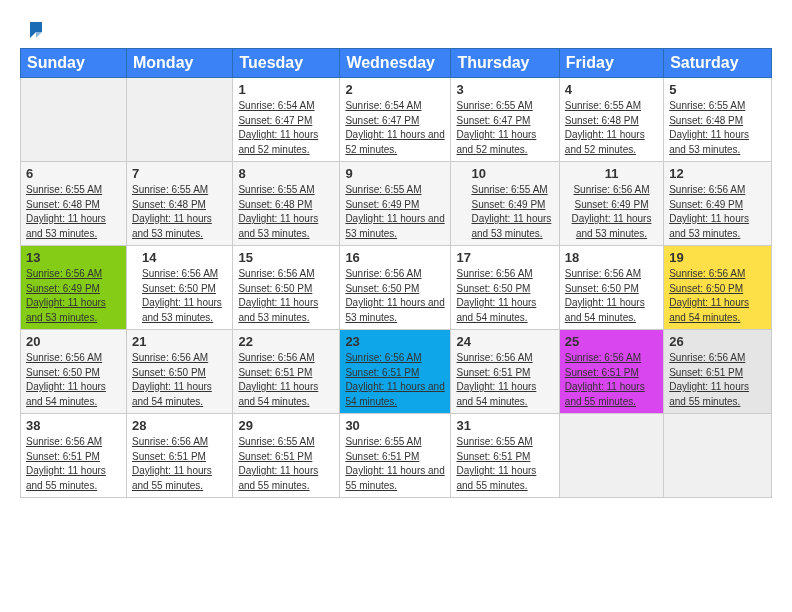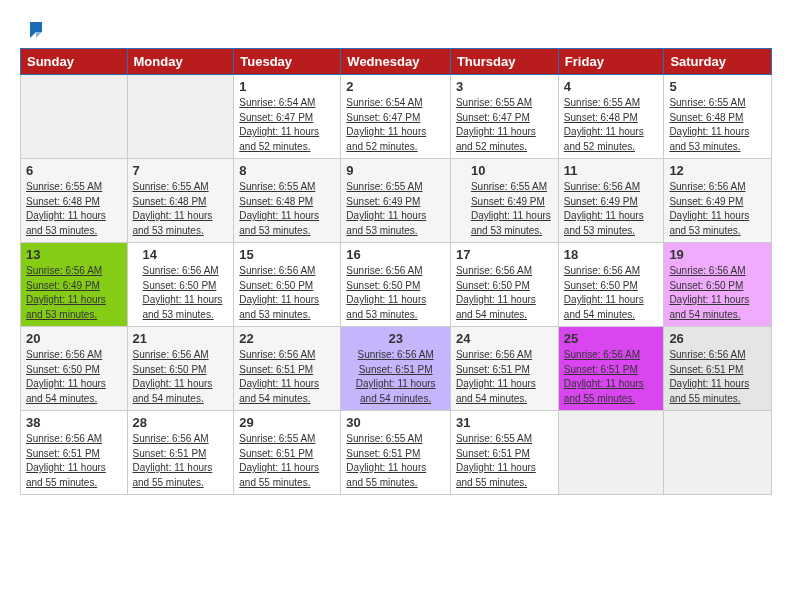--- a/index.html
+++ b/index.html
@@ -54,25 +54,25 @@
     .location {
       font-size: 16px;
       color: #333;
     }
     .calendar-table {
       width: 100%;
       border-collapse: collapse;
       border: 1px solid #ccc;
     }
     .calendar-table th {
-      background-color: #b91c1c;
+      background-color: #3b82f6;
       color: #fff;
       text-align: left;
       padding: 5px 6px;
-      font-size: 13px;
+      font-size: 16px;
       border: 1px solid #2a6db5;
     }
     .calendar-table td {
       vertical-align: top;
       border: 1px solid #ccc;
       padding: 4px 5px;
       width: 113px;
       min-height: 72px;
       font-size: 10.5px;
       color: #333;
@@ -195,21 +195,21 @@
             <div class="day-info" style="white-space: pre-line;">Sunrise: 6:55 AM
 Sunset: 6:49 PM
 Daylight: 11 hours and 53 minutes.</div>
           </td>
           <td style="background: rgb(245, 245, 245); padding-left: 20px;">
             <span class="day-number">10</span>
             <div class="day-info" style="white-space: pre-line;">Sunrise: 6:55 AM
 Sunset: 6:49 PM
 Daylight: 11 hours and 53 minutes.</div>
           </td>
-          <td style="background: rgb(245, 245, 245);">
+          <td style="background: rgb(245, 245, 245); text-align: center;">
             <span class="day-number">11</span>
             <div class="day-info" style="white-space: pre-line;">Sunrise: 6:56 AM
 Sunset: 6:49 PM
 Daylight: 11 hours and 53 minutes.</div>
           </td>
           <td style="background: rgb(245, 245, 245);">
             <span class="day-number">12</span>
             <div class="day-info" style="white-space: pre-line;">Sunrise: 6:56 AM
 Sunset: 6:49 PM
 Daylight: 11 hours and 53 minutes.</div>
@@ -245,21 +245,21 @@
             <div class="day-info" style="white-space: pre-line;">Sunrise: 6:56 AM
 Sunset: 6:50 PM
 Daylight: 11 hours and 54 minutes.</div>
           </td>
           <td style="background: rgb(255, 255, 255);">
             <span class="day-number">18</span>
             <div class="day-info" style="white-space: pre-line;">Sunrise: 6:56 AM
 Sunset: 6:50 PM
 Daylight: 11 hours and 54 minutes.</div>
           </td>
-          <td style="background: #f0abfc;">
+          <td style="background: #fde047;">
             <span class="day-number">19</span>
             <div class="day-info" style="white-space: pre-line;">Sunrise: 6:56 AM
 Sunset: 6:50 PM
 Daylight: 11 hours and 54 minutes.</div>
           </td>
         </tr>
         <tr>
           <td style="background: rgb(245, 245, 245);">
             <span class="day-number">20</span>
             <div class="day-info" style="white-space: pre-line;">Sunrise: 6:56 AM
@@ -271,21 +271,21 @@
             <div class="day-info" style="white-space: pre-line;">Sunrise: 6:56 AM
 Sunset: 6:50 PM
 Daylight: 11 hours and 54 minutes.</div>
           </td>
           <td style="background: rgb(245, 245, 245);">
             <span class="day-number">22</span>
             <div class="day-info" style="white-space: pre-line;">Sunrise: 6:56 AM
 Sunset: 6:51 PM
 Daylight: 11 hours and 54 minutes.</div>
           </td>
-          <td style="background: #c4b5fd; text-align: center;">
+          <td style="background: #0ea5e9;">
             <span class="day-number">23</span>
             <div class="day-info" style="white-space: pre-line;">Sunrise: 6:56 AM
 Sunset: 6:51 PM
 Daylight: 11 hours and 54 minutes.</div>
           </td>
           <td style="background: rgb(245, 245, 245);">
             <span class="day-number">24</span>
             <div class="day-info" style="white-space: pre-line;">Sunrise: 6:56 AM
 Sunset: 6:51 PM
 Daylight: 11 hours and 54 minutes.</div>

